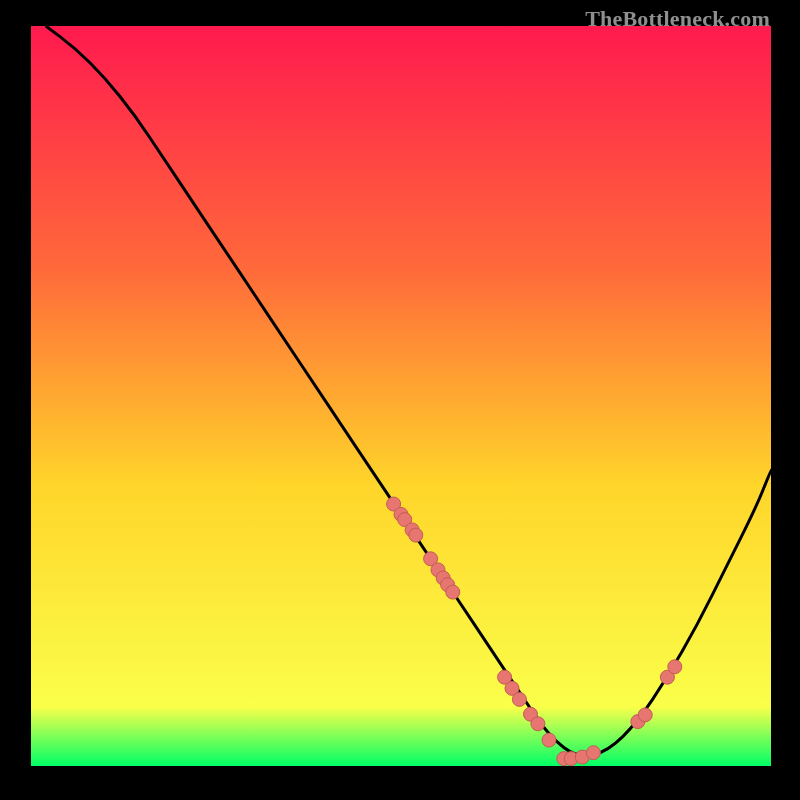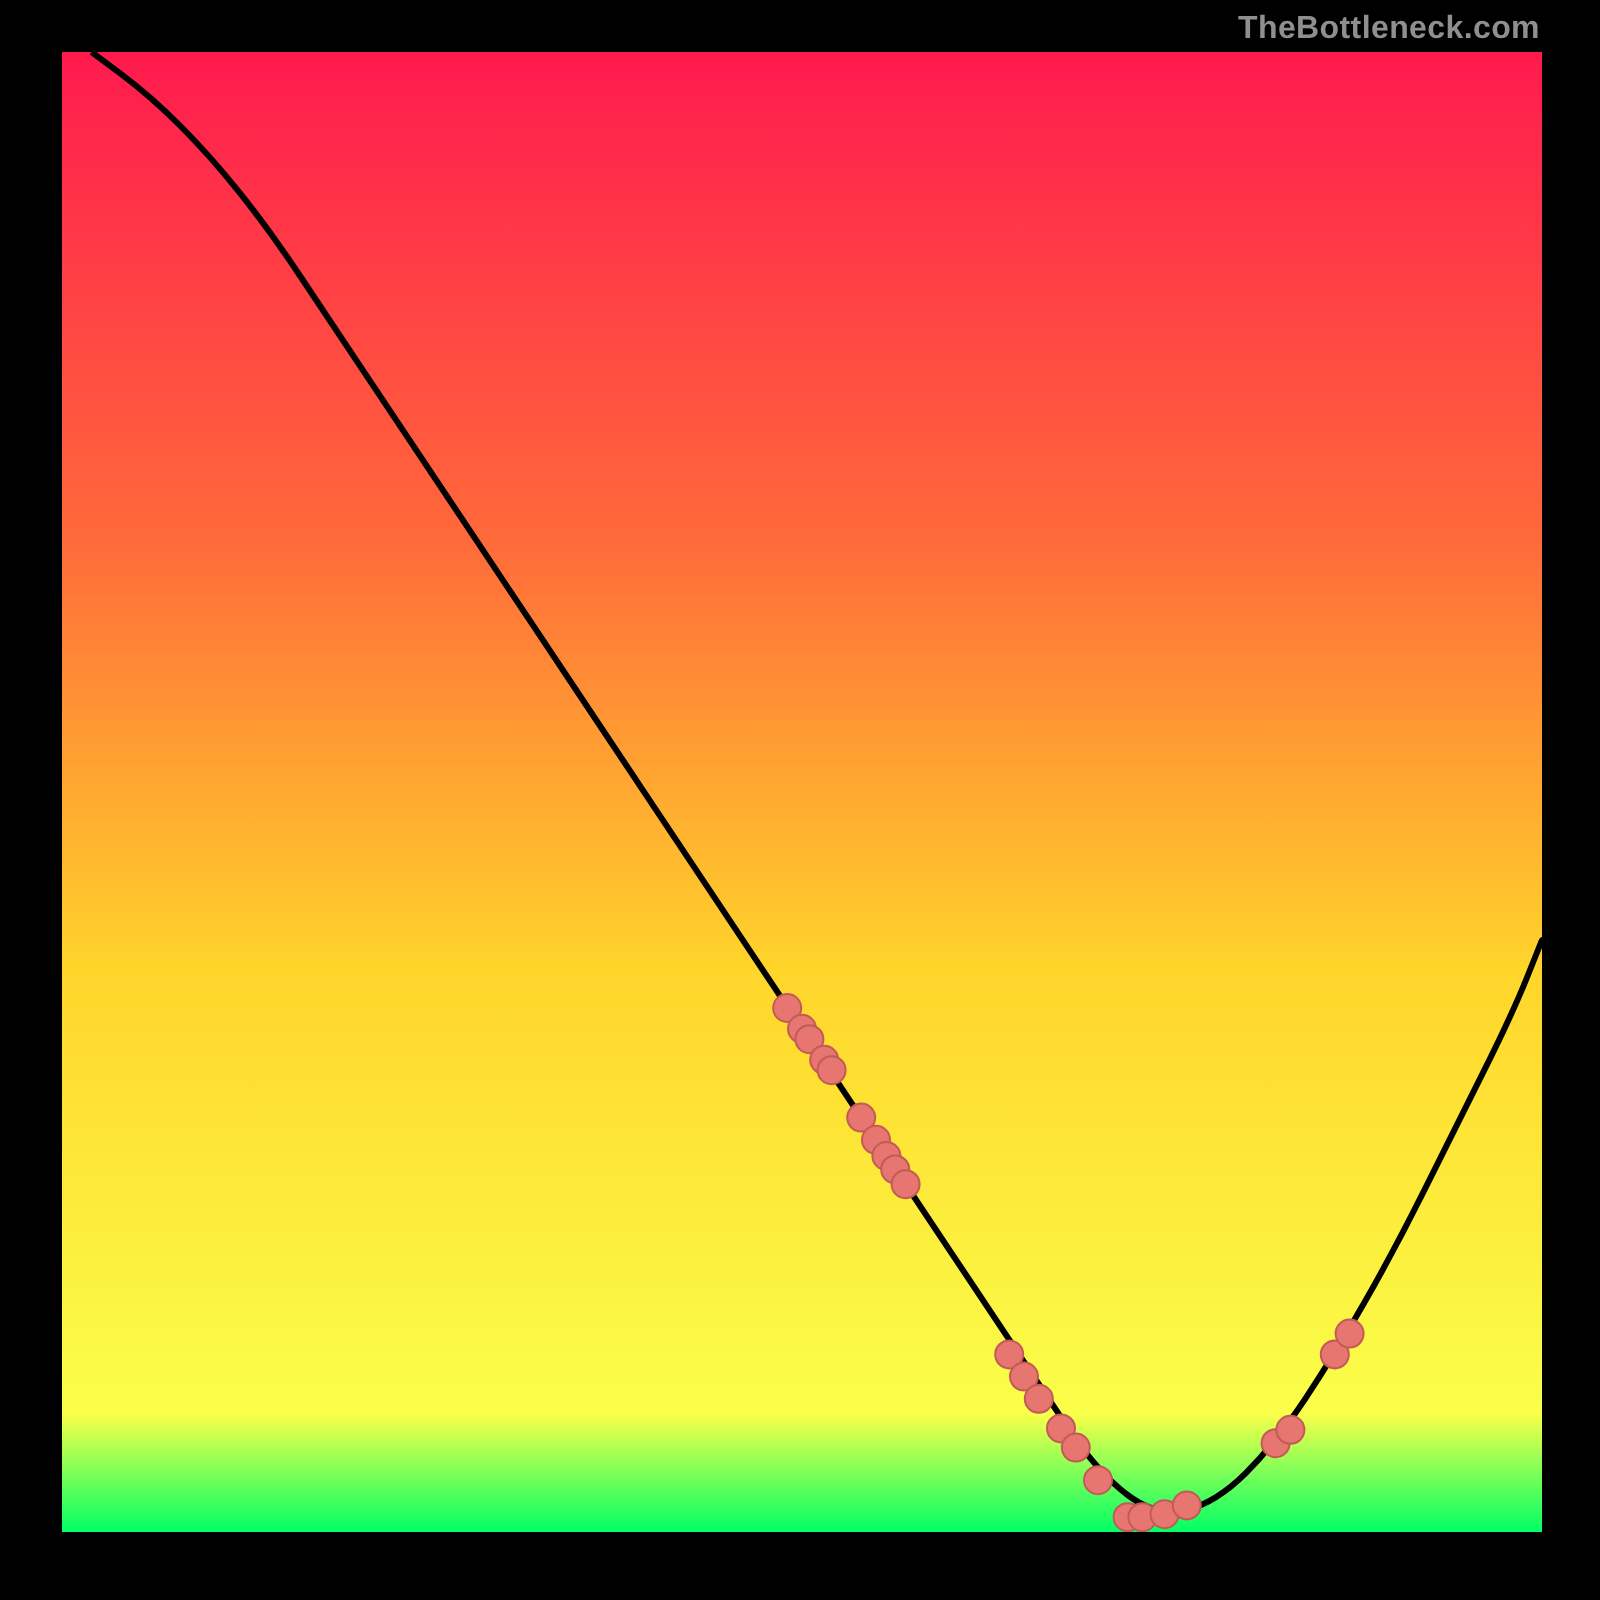--- a/index.html
+++ b/index.html
@@ -21,24 +21,25 @@
     top: 26px;
     width: 740px;
     height: 740px;
     overflow: hidden;
   }
   .watermark {
     position: absolute;
     top: 6px;
     right: 30px;
     color: #8f8f8f;
-    font-size: 16px;
+    font-size: 22px;
     font-weight: 600;
     letter-spacing: 0.2px;
     user-select: none;
+    font-family: Liberation Serif, serif;
   }
   svg {
     display: block;
   }
 </style>
 </head>
 <body>
 
 <div class="stage">
 

